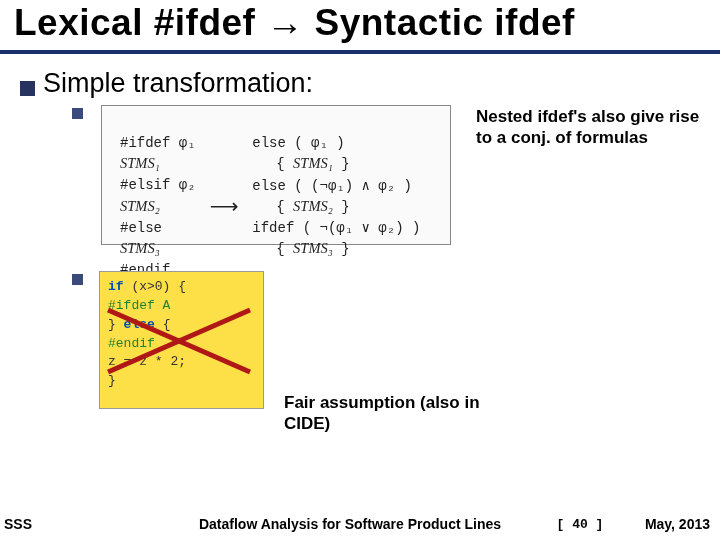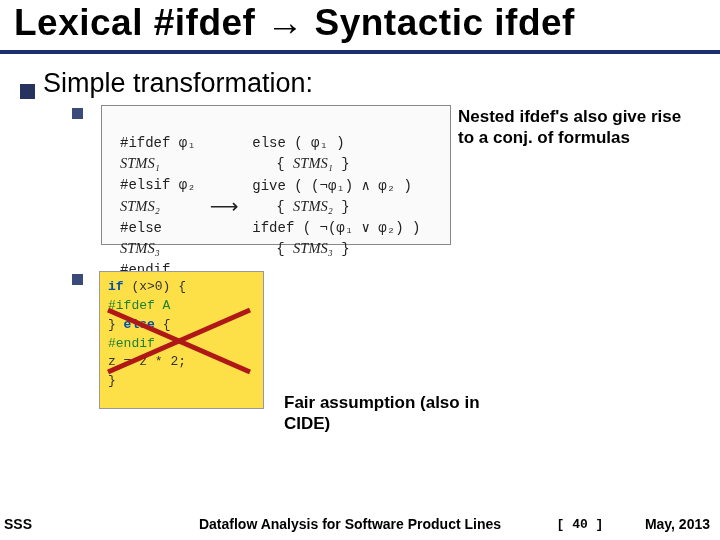--- a/index.html
+++ b/index.html
@@ -17,21 +17,21 @@
     color: #000;
     padding: 2px 14px 6px 14px;
     border-bottom: 4px solid #1a2f6b;
     letter-spacing: 0.5px;
   }
   .content {
     padding: 14px 20px 0 20px;
   }
   .bullet-row {
     display: flex;
-    align-items: flex-end;
+    align-items: center;
     margin-bottom: 6px;
   }
   .bullet-sq {
     width: 15px;
     height: 15px;
     background: #27325f;
     flex: 0 0 15px;
     margin-right: 8px;
     margin-top: 9px;
   }
@@ -69,21 +69,21 @@
     font-size: 14.5px;
     line-height: 1.45;
     color: #222;
   }
   .transform-table td { vertical-align: top; padding: 0 6px; }
   .transform-table .tt { font-family: "Courier New", monospace; font-size: 14px; }
   .transform-table .it { font-style: italic; }
   .row1-flex { display: flex; position: relative; }
   .note1 {
     position: absolute;
-    left: 458px;
+    left: 476px;
     top: 106px;
     width: 230px;
     font-size: 17px;
     font-weight: bold;
     line-height: 1.25;
   }
   .section2 { margin-top: 26px; }
   .sub2 { margin-top: 6px; }
   .box2 {
     width: 165px;
@@ -163,21 +163,21 @@
               <div><span class="tt">#else</span></div>
               <div><span class="it">STMS₃</span></div>
               <div><span class="tt">#endif</span></div>
             </td>
             <td style="vertical-align:middle; font-size:20px;">
               <span>⟶</span>
             </td>
             <td>
               <div><span class="tt">else ( φ₁ )</span></div>
               <div style="padding-left:24px;"><span class="tt">{ </span><span class="it">STMS₁</span><span class="tt"> }</span></div>
-              <div><span class="tt">give ( (¬φ₁) ∧ φ₂ )</span></div>
+              <div><span class="tt">else ( (¬φ₁) ∧ φ₂ )</span></div>
               <div style="padding-left:24px;"><span class="tt">{ </span><span class="it">STMS₂</span><span class="tt"> }</span></div>
               <div><span class="tt">ifdef ( ¬(φ₁ ∨ φ₂) )</span></div>
               <div style="padding-left:24px;"><span class="tt">{ </span><span class="it">STMS₃</span><span class="tt"> }</span></div>
             </td>
           </tr>
         </tbody>
           </table>
       </div>
     </div>
   </div>

